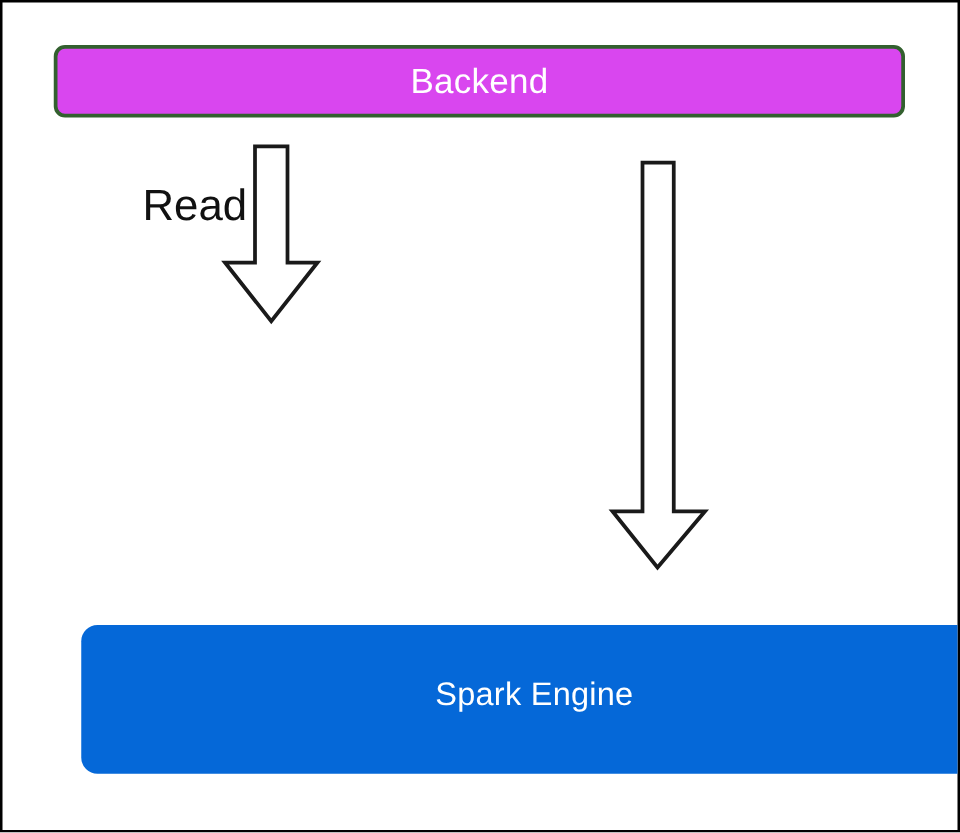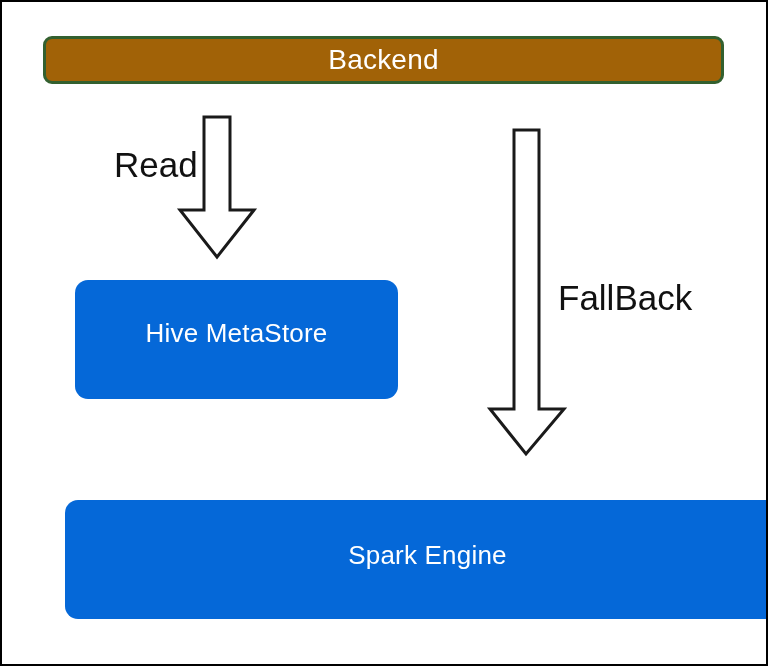--- a/index.html
+++ b/index.html
@@ -32,22 +32,22 @@
     text-align: center;
     line-height: 1.1;
     user-select: none;
   }
 
   
   .node--backend {
     left: 41px;
     top: 34px;
     width: 681px;
-    height: 48px;
-    background: #a16207;
+    height: 58px;
+    background: #d946ef;
     border: 3px solid #33602f;
     border-radius: 9px;
     color: #ffffff;
     font-size: 28px;
     letter-spacing: 0.2px;
   }
 
   
   .node--blue {
     background: #0568d8;
@@ -139,23 +139,19 @@
   </div>
 
   <div class="edge-label edge-label--read">Read</div>
 
   <div class="arrow arrow--fallback">
     <svg viewBox="0 0 78 328" width="78" height="328" aria-hidden="true">
       <polygon class="arrow-shape" points="26,2 51,2 51,281 76,281 38,326 2,281 26,281"></polygon>
     </svg>
   </div>
 
-  <div class="edge-label edge-label--fallback">FallBack</div>
 
-  <div class="node node--blue node--hive">
-    <span>Hive MetaStore</span>
-  </div>
 
   <div class="node node--blue node--spark">
     <span>Spark Engine</span>
   </div>
 
 </div>
 
 </body></html>

